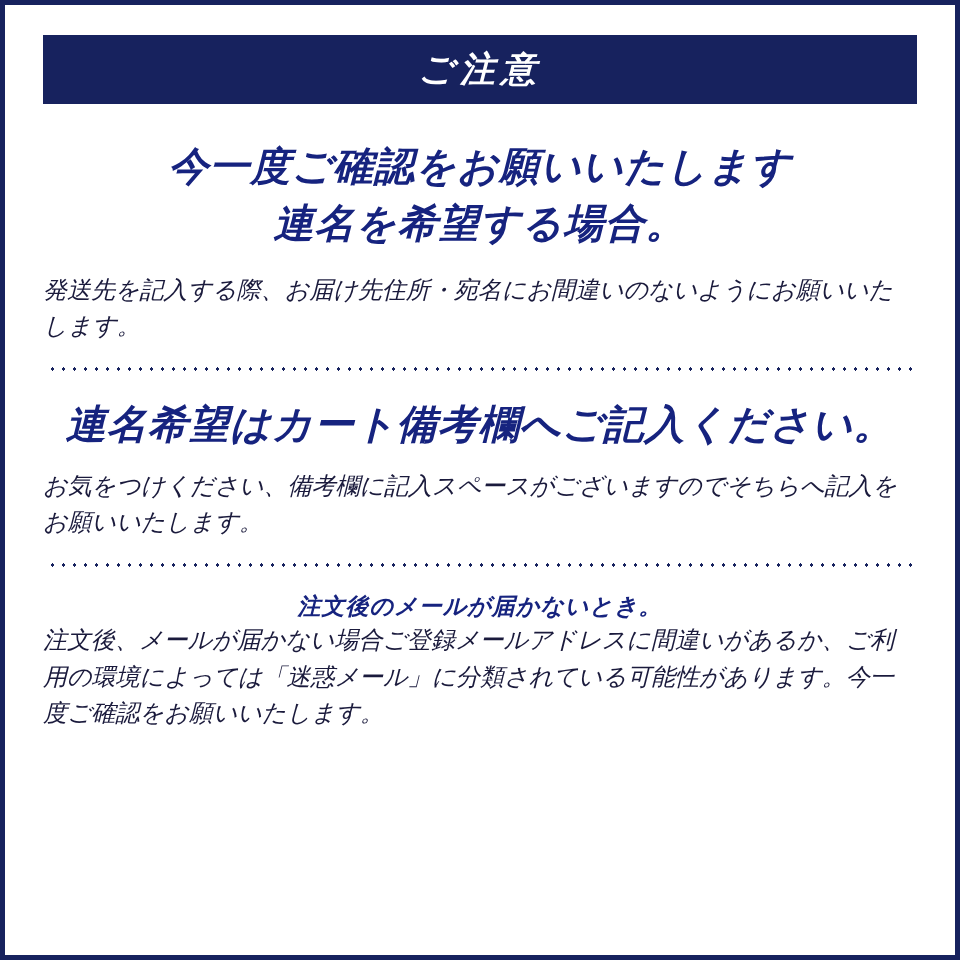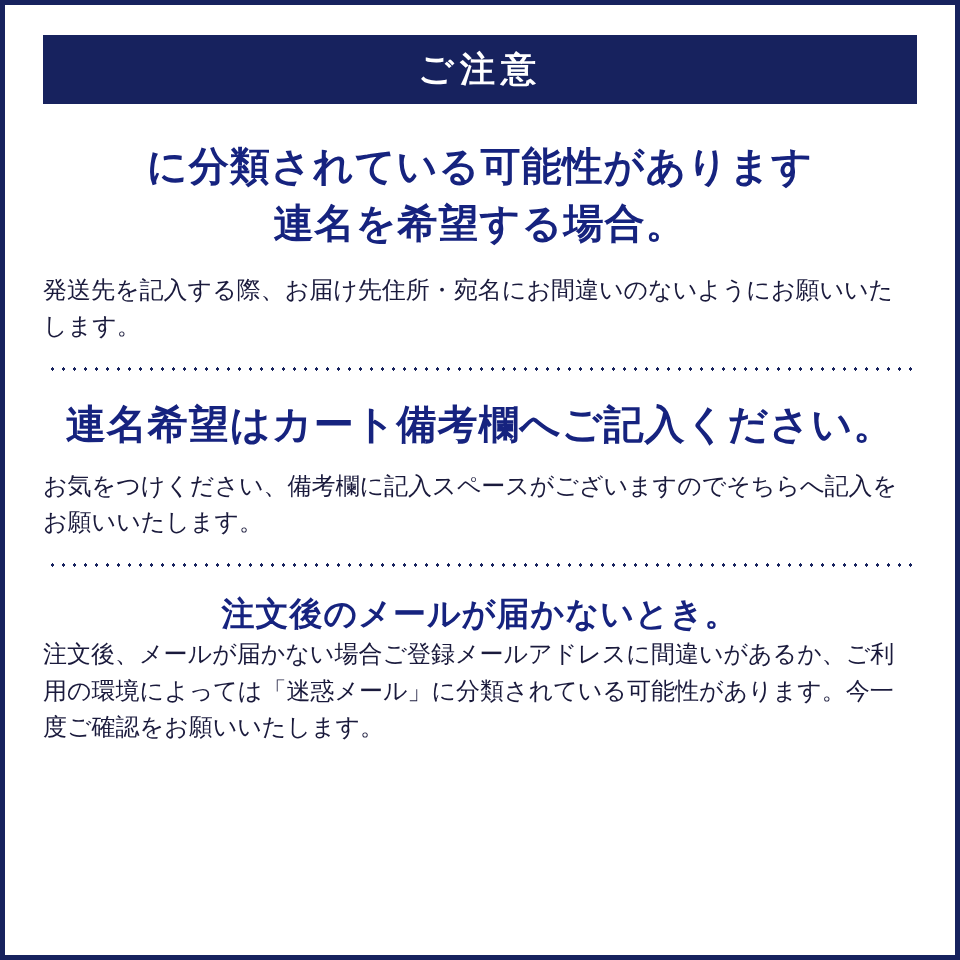--- a/index.html
+++ b/index.html
@@ -20,20 +20,21 @@
     box-sizing: border-box;
     border: 5px solid #17225e;
     background: #ffffff;
   }
   .inner {
     position: relative;
     width: 100%;
     height: 100%;
     box-sizing: border-box;
     padding: 30px 38px 0 38px;
+    font-style: italic;
   }
   .banner {
     background: #17225e;
     color: #ffffff;
     text-align: center;
     font-size: 35px;
     font-weight: bold;
     letter-spacing: 6px;
     line-height: 1.0;
     padding: 16px 0 18px 0;
@@ -54,21 +55,21 @@
     letter-spacing: 1px;
   }
   .heading-1 {
     font-size: 40px;
     line-height: 1.42;
   }
   .heading-2 {
     font-size: 40px;
   }
   .heading-3 {
-    font-size: 33px;
+    font-size: 23px;
   }
   .body-text {
     color: #1a1a3c;
     font-size: 24px;
     line-height: 1.52;
     letter-spacing: 0px;
     text-align: left;
   }
   .body-1 { margin-top: 20px; }
   .body-2 { margin-top: 16px; }
@@ -86,21 +87,21 @@
 </head>
 <body>
 
 <div class="page">
   <div class="inner">
 
     <div class="banner">ご注意</div>
 
     <div class="section sec-1">
       <div class="heading heading-1">
-        <div>に分類されている可能性があります</div>
+        <div>今一度ご確認をお願いいたします</div>
         <div>連名を希望する場合。</div>
       </div>
       <div class="body-text body-1">発送先を記入する際、お届け先住所・宛名にお間違いのないようにお願いいたします。</div>
     </div>
 
     <div class="divider"></div>
 
     <div class="section sec-2">
       <div class="heading heading-2">連名希望はカート備考欄へご記入ください。</div>
       <div class="body-text body-2">お気をつけください、備考欄に記入スペースがございますのでそちらへ記入をお願いいたします。</div>

